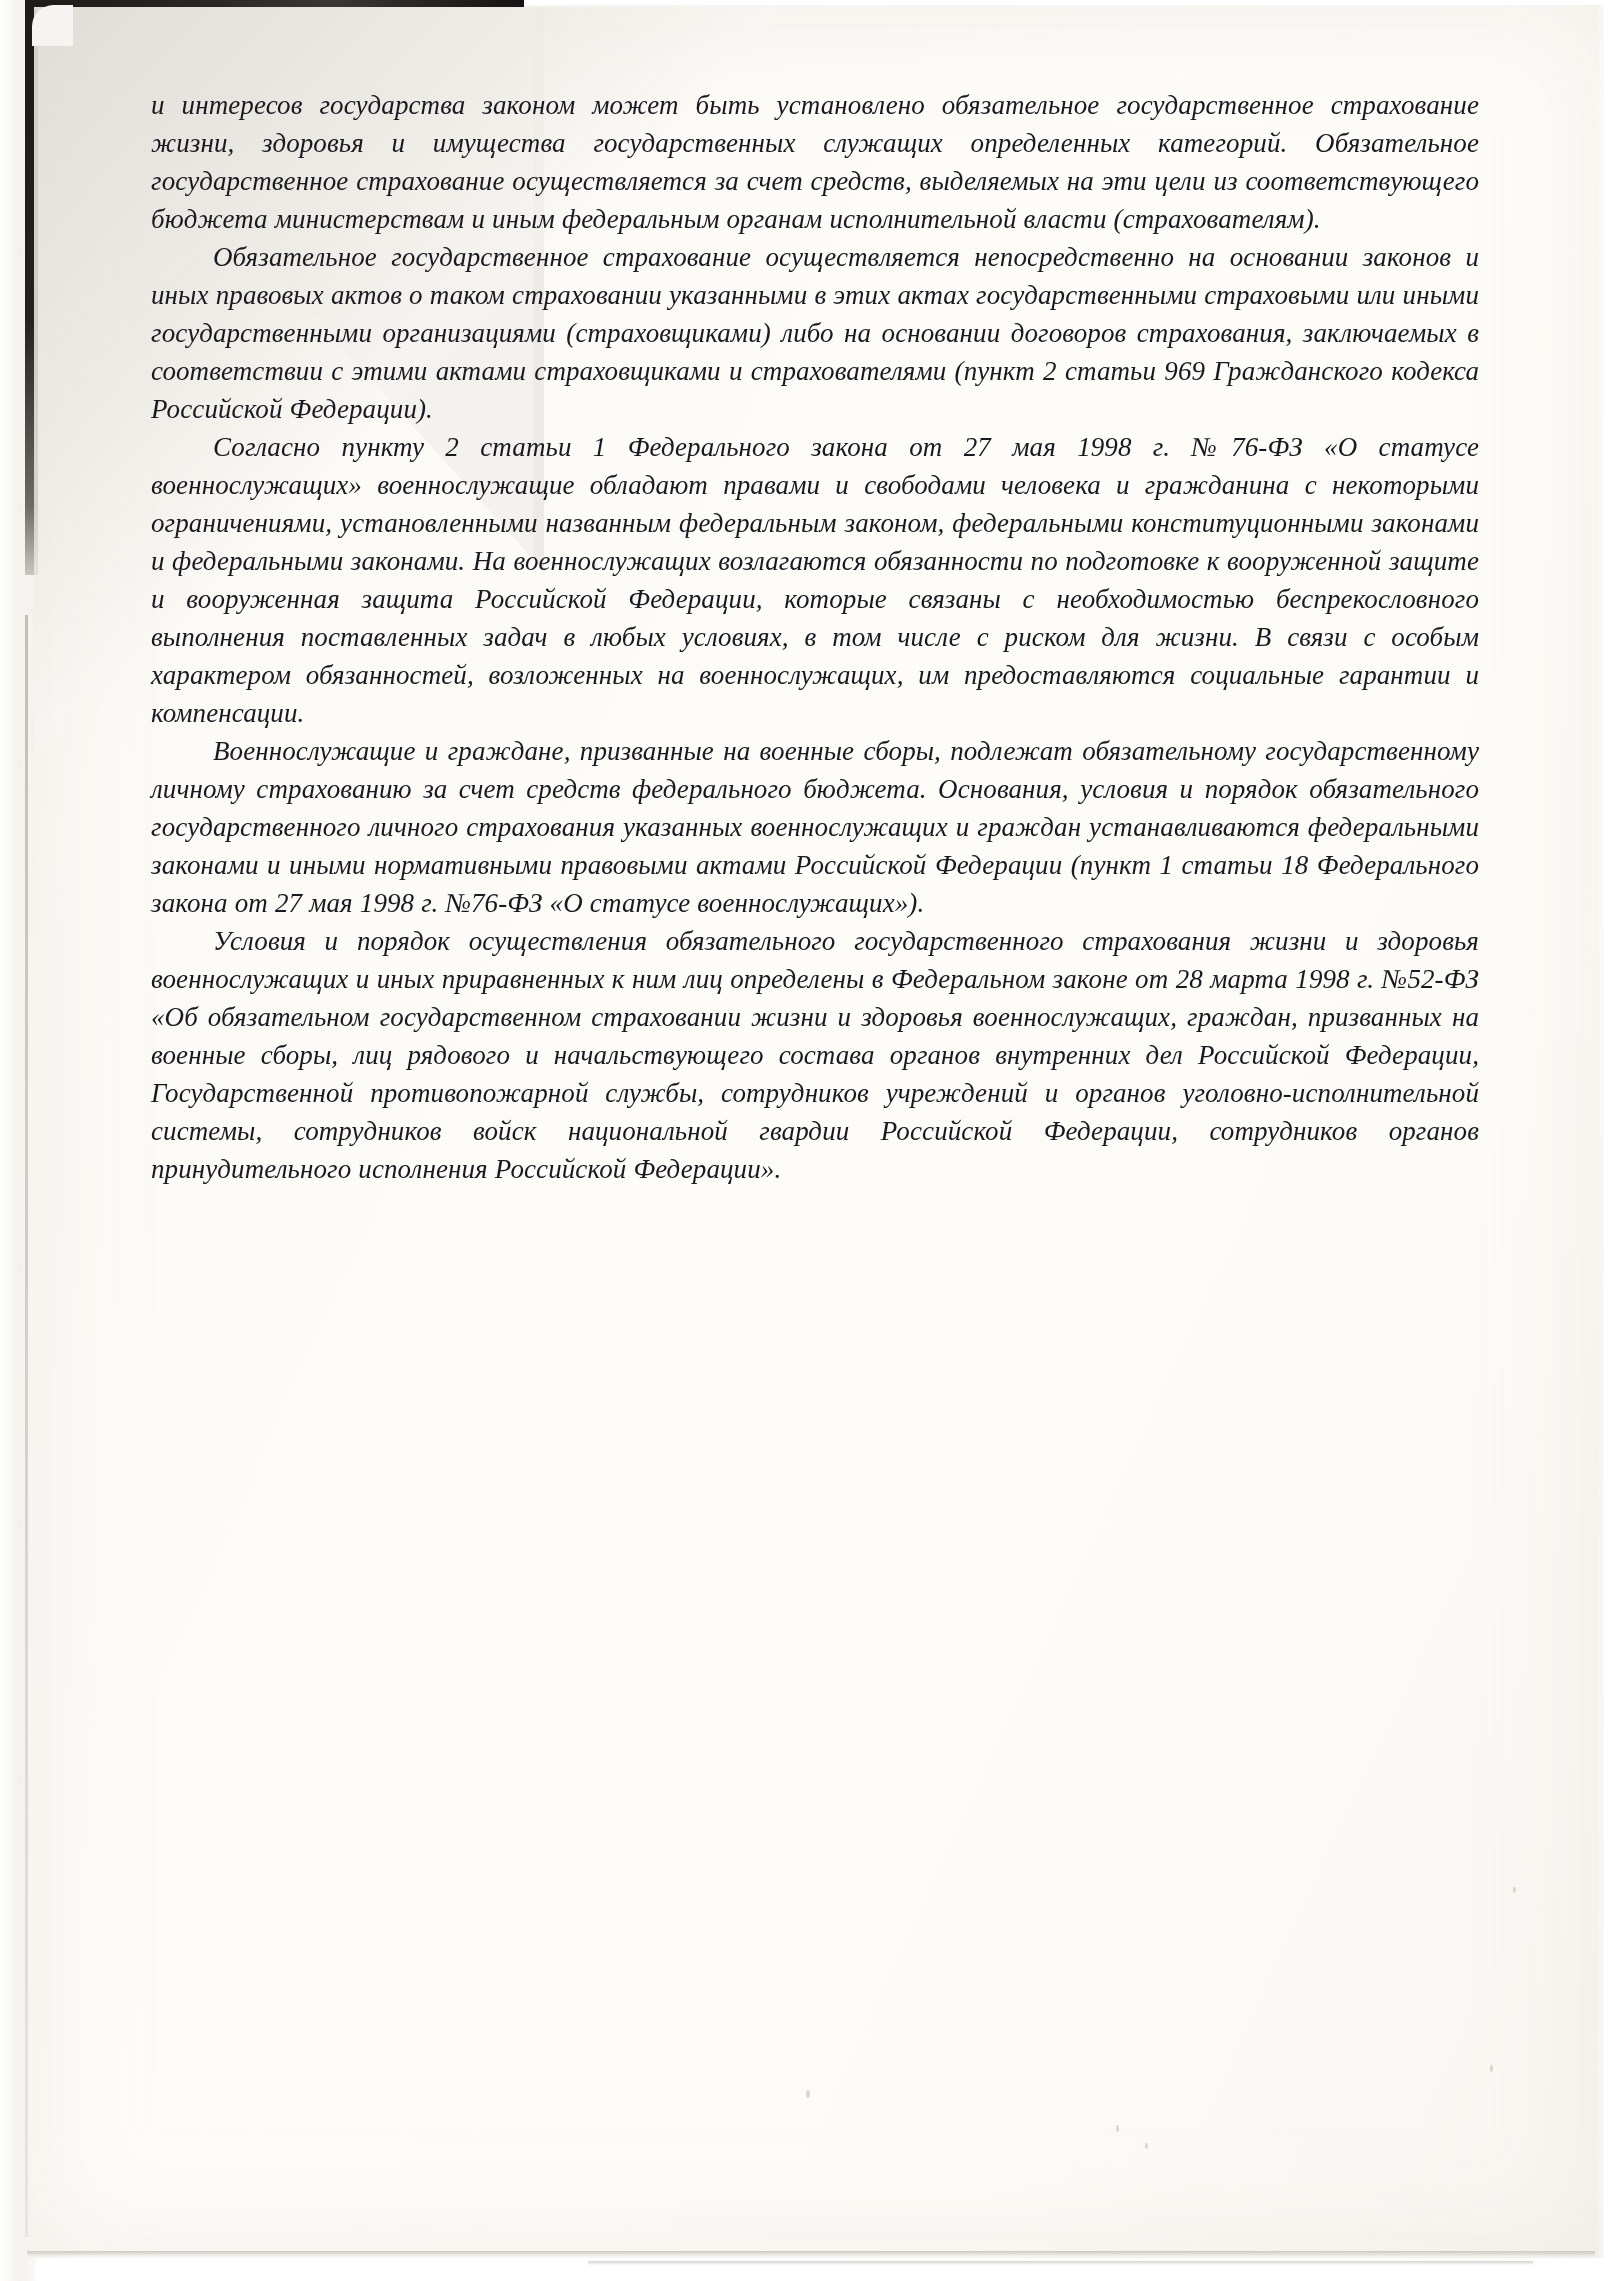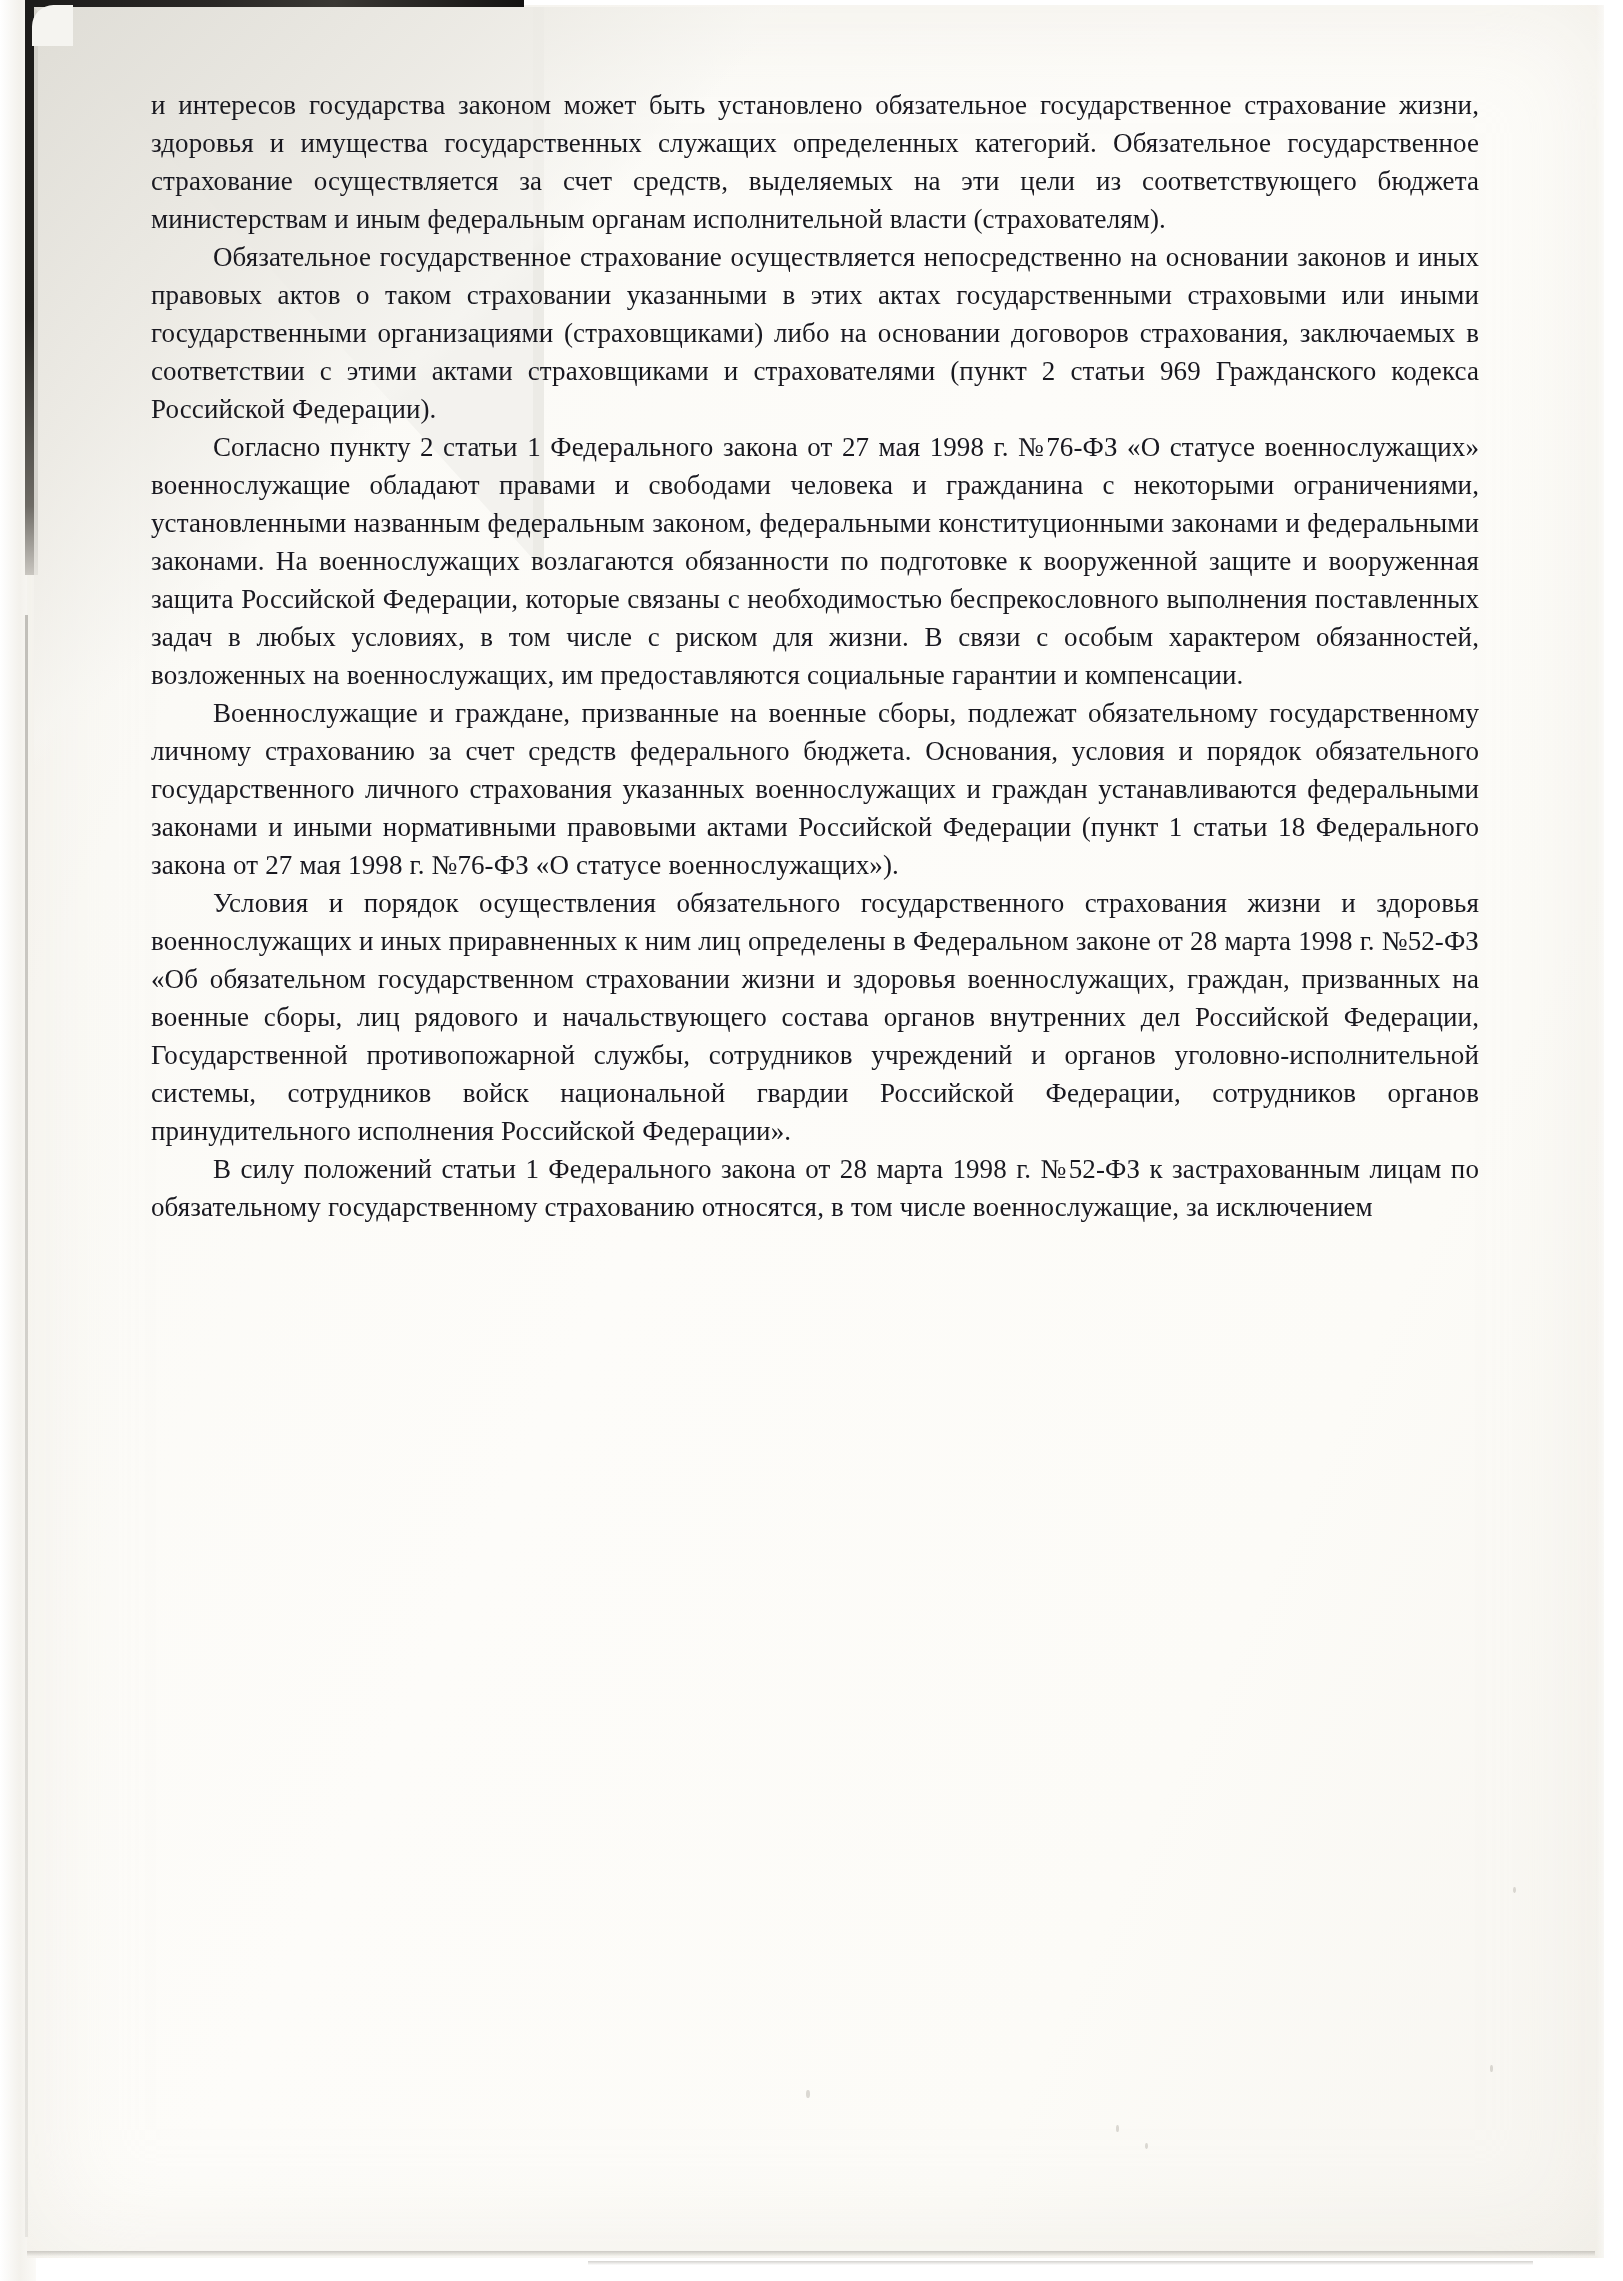--- a/index.html
+++ b/index.html
@@ -14,20 +14,21 @@
     font-family: "Liberation Serif", "DejaVu Serif", serif;
   }
 
   
   .scan {
     position: relative;
     width: 1624px;
     height: 2281px;
     background: #ffffff;
     overflow: hidden;
+    font-style: italic;
   }
 
   
   .sheet {
     position: absolute;
     left: 27px;
     top: 5.3px;
     width: 1577px;
     height: 2253px;
     background:
@@ -178,17 +179,16 @@
   <div class="speck" style="left:1145px;top:2143px;width:2.7px;height:6.2px;"></div>
   <div class="speck" style="left:1490px;top:2065px;width:2.7px;height:7.1px;"></div>
   <div class="speck" style="left:1513px;top:1887px;width:2.7px;height:6.2px;"></div>
 
   <div class="doc-body">
     <p class="para cont">и интересов государства законом может быть установлено обязательное государственное страхование жизни, здоровья и имущества государственных служащих определенных категорий. Обязательное государственное страхование осуществляется за счет средств, выделяемых на эти цели из соответствующего бюджета министерствам и иным федеральным органам исполнительной власти (страхователям).</p>
     <p class="para">Обязательное государственное страхование осуществляется непосредственно на основании законов и иных правовых актов о таком страховании указанными в этих актах государственными страховыми или иными государственными организациями (страховщиками) либо на основании договоров страхования, заключаемых в соответствии с этими актами страховщиками и страхователями (пункт 2 статьи 969 Гражданского кодекса Российской Федерации).</p>
     <p class="para">Согласно пункту 2 статьи 1 Федерального закона от 27 мая 1998 г. №76-ФЗ «О статусе военнослужащих» военнослужащие обладают правами и свободами человека и гражданина с некоторыми ограничениями, установленными названным федеральным законом, федеральными конституционными законами и федеральными законами. На военнослужащих возлагаются обязанности по подготовке к вооруженной защите и вооруженная защита Российской Федерации, которые связаны с необходимостью беспрекословного выполнения поставленных задач в любых условиях, в том числе с риском для жизни. В связи с особым характером обязанностей, возложенных на военнослужащих, им предоставляются социальные гарантии и компенсации.</p>
     <p class="para">Военнослужащие и граждане, призванные на военные сборы, подлежат обязательному государственному личному страхованию за счет средств федерального бюджета. Основания, условия и порядок обязательного государственного личного страхования указанных военнослужащих и граждан устанавливаются федеральными законами и иными нормативными правовыми актами Российской Федерации (пункт 1 статьи 18 Федерального закона от 27 мая 1998 г. №76-ФЗ «О статусе военнослужащих»).</p>
     <p class="para">Условия и порядок осуществления обязательного государственного страхования жизни и здоровья военнослужащих и иных приравненных к ним лиц определены в Федеральном законе от 28 марта 1998 г. №52-ФЗ «Об обязательном государственном страховании жизни и здоровья военнослужащих, граждан, призванных на военные сборы, лиц рядового и начальствующего состава органов внутренних дел Российской Федерации, Государственной противопожарной службы, сотрудников учреждений и органов уголовно-исполнительной системы, сотрудников войск национальной гвардии Российской Федерации, сотрудников органов принудительного исполнения Российской Федерации».</p>
-    <p class="para">В силу положений статьи 1 Федерального закона от 28 марта 1998 г. №52-ФЗ к застрахованным лицам по обязательному государственному страхованию относятся, в том числе военнослужащие, за исключением</p>
   </div>
 
 </div>
 
 
 </body></html>

